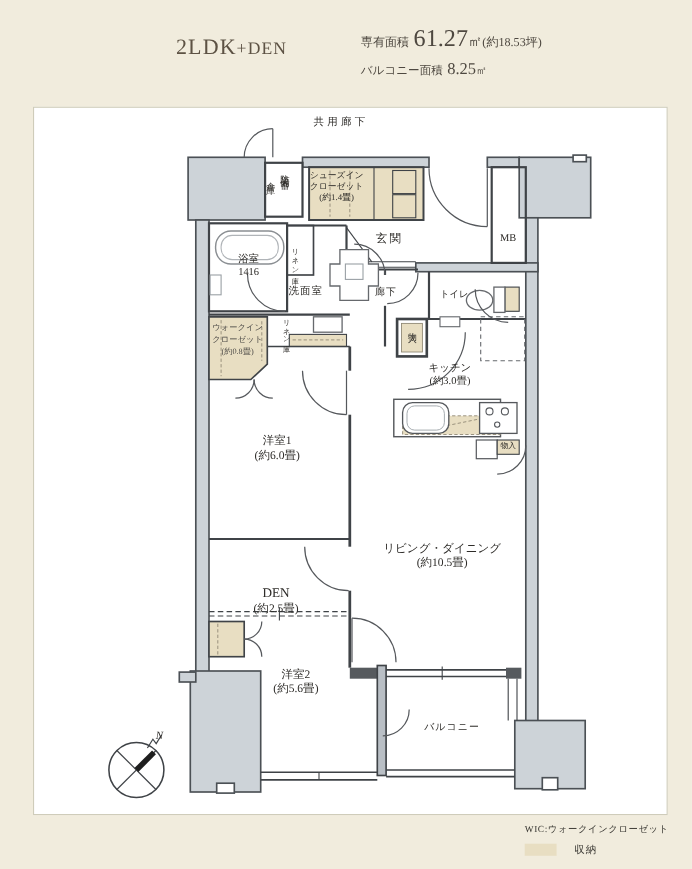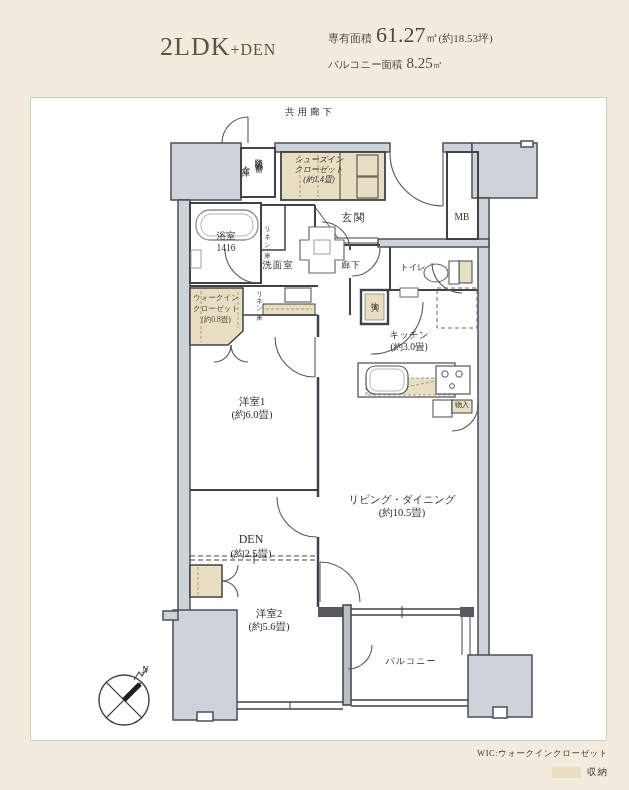--- a/index.html
+++ b/index.html
@@ -6,21 +6,21 @@
   body{width:629px;height:790px;background:#f1ecdd;position:relative;overflow:hidden;
        font-family:"Liberation Serif","DejaVu Serif",serif;}
   #page{position:absolute;inset:0;width:629px;height:790px;}
 
   
   .hdr{position:absolute;z-index:6;}
   #f-logo{left:36px;top:12px;color:#8a7246;}
   #f-letter{font-size:46px;font-style:italic;line-height:1;}
   #f-suffix{font-size:15px;font-style:italic;margin-left:2px;}
   #layout{left:160px;top:32px;color:#5d5244;}
-  #layout-main{font-size:26px;letter-spacing:1px;}
+  #layout-main{font-size:20px;letter-spacing:1px;}
   #layout-sub{font-size:16px;letter-spacing:1px;}
   #areas{left:328px;top:22px;color:#4e4840;}
   .area-line{white-space:nowrap;}
   .a-lab{font-size:11px;}
   .a-big{font-size:22px;text-align:center;}
   .a-unit{font-size:13px;}
   .a-small{font-size:11px;}
   #area-line2{margin-top:6px;}
   .b-lab{font-size:10.5px;}
   .b-val{font-size:15px;}
@@ -34,21 +34,21 @@
   
   .lbl{position:absolute;transform:translateX(-50%);text-align:center;color:#2e2c29;
        white-space:nowrap;z-index:5;line-height:1.25;}
   .vlbl{position:absolute;writing-mode:vertical-rl;text-orientation:upright;color:#2e2c29;
         z-index:5;letter-spacing:2px;line-height:1;}
   .gray{color:#4a4845;}
 
   
   #legend{position:absolute;right:21px;top:748px;z-index:6;text-align:right;color:#3a3833;}
   #legend-wic{font-size:8.5px;letter-spacing:0.5px;}
-  #legend-storage{margin-top:6px;display:flex;align-items:center;justify-content:flex-end;gap:6px;}
+  #legend-storage{margin-top:6px;display:flex;align-items:center;justify-content:flex-start;gap:16px;}
   #legend-swatch{width:29px;height:11px;background:#e8dec2;display:inline-block;}
   #legend-storage span{font-size:9.5px;letter-spacing:1px;}
 </style>
 </head>
 <body>
 
 <div id="page">
 
   <div class="hdr" id="layout">
     <span id="layout-main">2LDK</span><span id="layout-sub">+DEN</span>
@@ -196,21 +196,21 @@
       <line x1="124" y1="700" x2="140" y2="684" stroke="#1e1e1e" stroke-width="5"></line>
       <polyline points="134,680 139,672 142,676 147,668" fill="none" stroke="#3f4347" stroke-width="1.1"></polyline>
     </g>
   </svg>
 
   <div class="lbl" style="left:310px;top:107px;font-size:9.5px;letter-spacing:3px;">共用廊下</div>
 
   <div class="vlbl" style="left:255px;top:151px;font-size:8.5px;">防災備蓄</div>
   <div class="vlbl" style="left:242px;top:159px;font-size:8.5px;">倉庫</div>
 
-  <div class="lbl" style="left:319px;top:155px;font-size:8px;font-style:italic;">
+  <div class="lbl" style="left:306px;top:155px;font-size:8px;">
     <div>シューズイン</div>
     <div>クローゼット</div>
     <div>(約1.4畳)</div>
   </div>
 
   <div class="lbl" style="left:354px;top:211px;font-size:10.5px;letter-spacing:2px;">玄関</div>
   <div class="lbl" style="left:462px;top:212px;font-size:9.5px;">MB</div>
 
   <div class="lbl" style="left:226px;top:231px;font-size:9.5px;">
     <div>浴室</div>

